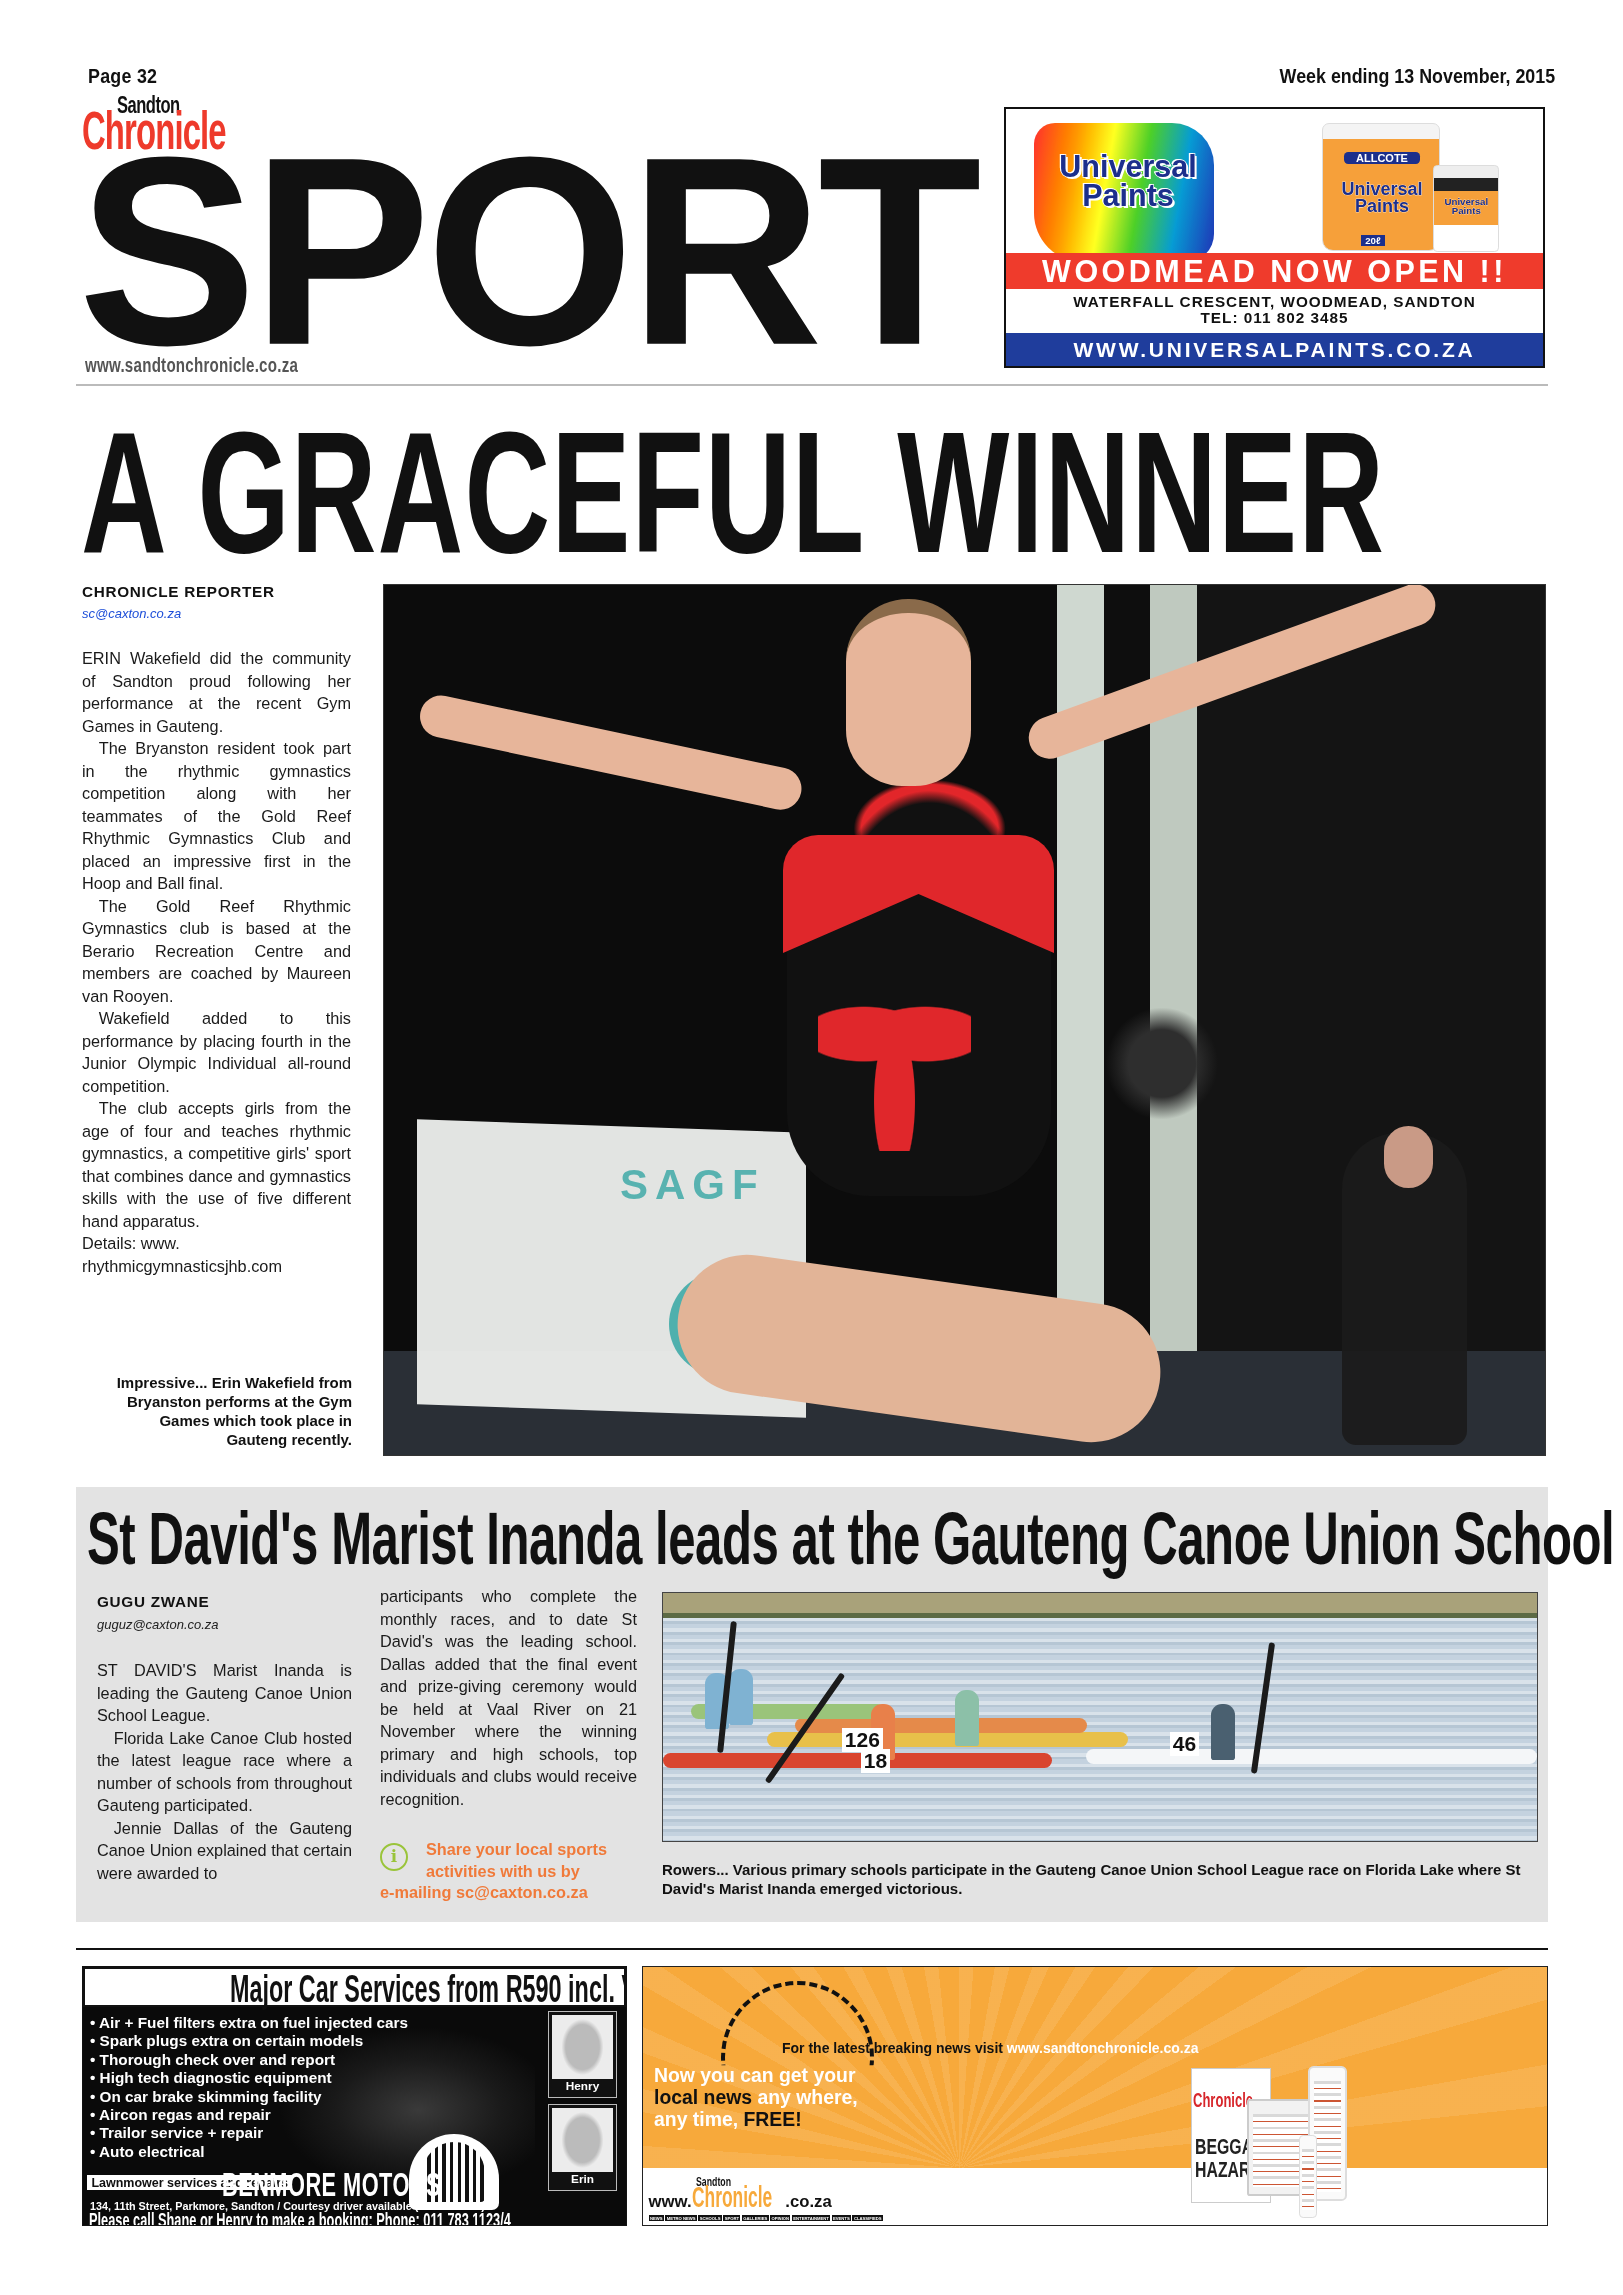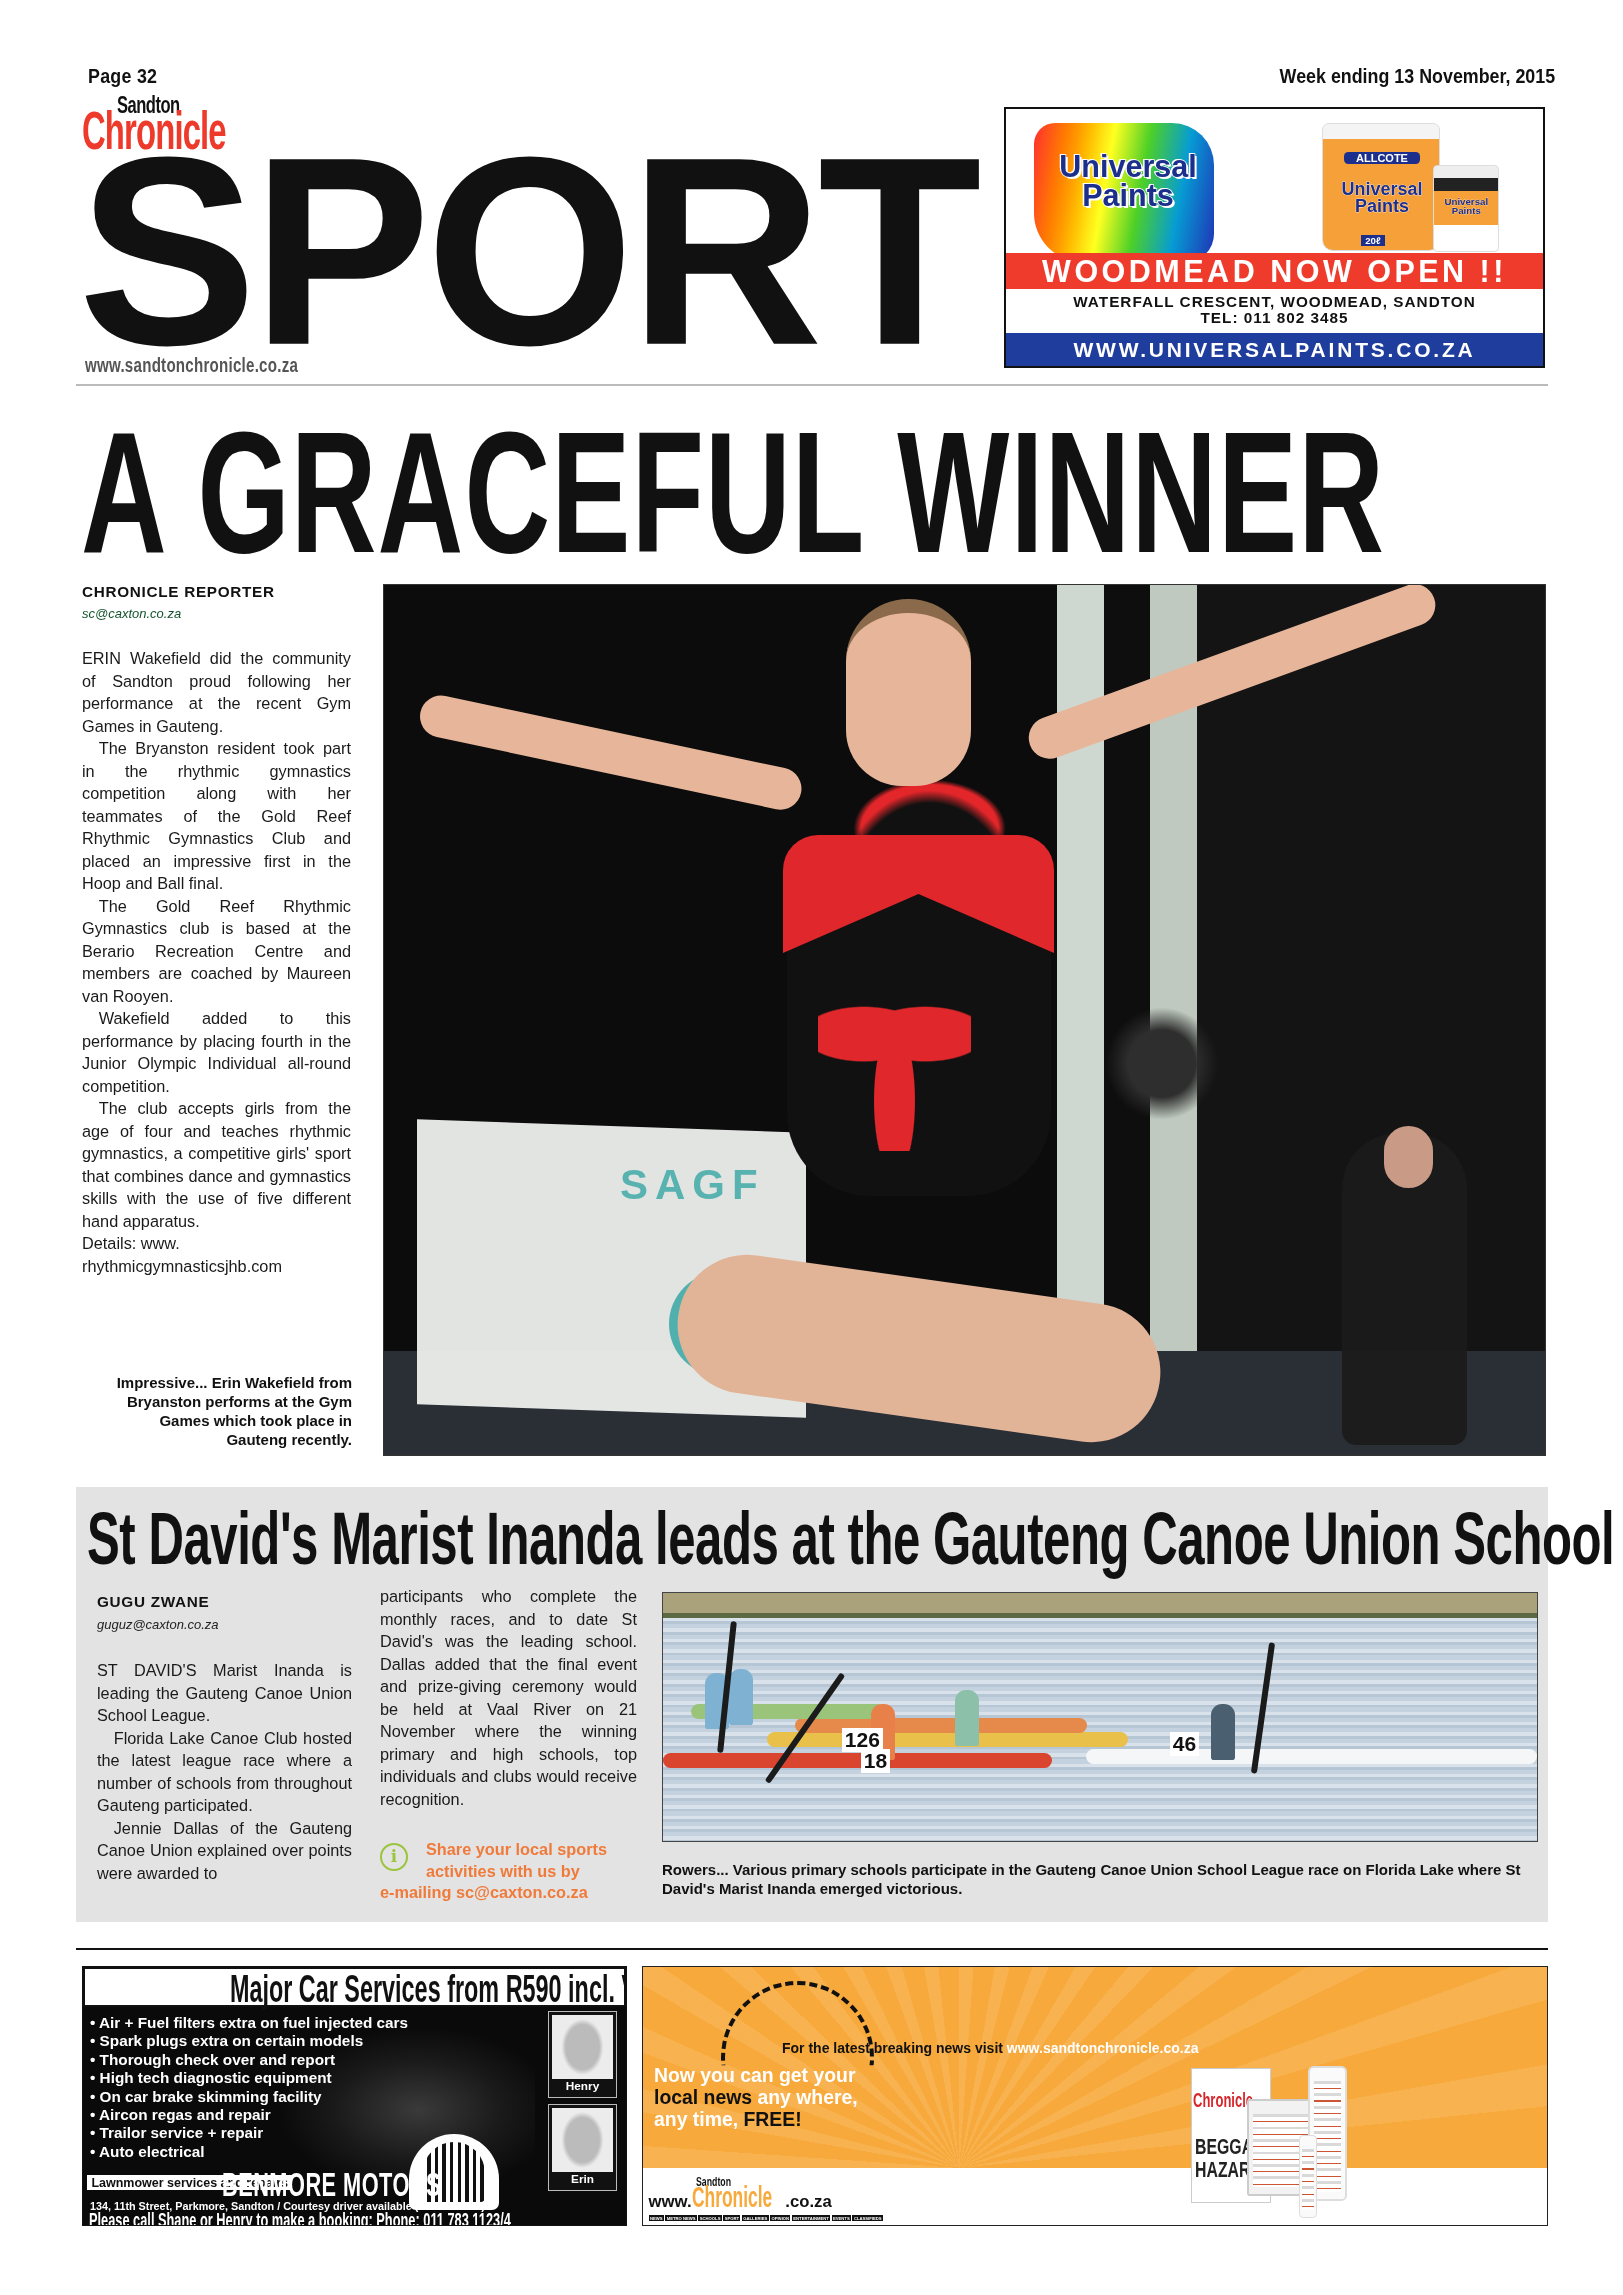--- a/index.html
+++ b/index.html
@@ -33,21 +33,21 @@
   .tin-small-label { position: absolute; left: 2.8px; top: 31px; width: 59px; text-align: center; color: #1c2f8c; font-weight: bold; font-size: 9.7px; line-height: 0.95; -webkit-text-stroke: 0.3px #fff; paint-order: stroke; }
   .paint-banner { position: absolute; left: 0; top: 144px; width: 100%; height: 36px; background: #ef3b2c; color: #fff; font-weight: bold; font-size: 30.5px; text-align: center; line-height: 36px; letter-spacing: 3.5px; transform-origin: center; }
   .paint-addr { position: absolute; left: 0; top: 185px; width: 100%; text-align: center; font-weight: bold; font-size: 15.3px; letter-spacing: 1px; line-height: 1.05; }
   .paint-url-bar { position: absolute; left: 0; bottom: 0; width: 100%; height: 33px; background: #1f3d9c; color: #fff; text-align: center; font-weight: bold; font-size: 21px; line-height: 33px; letter-spacing: 2.8px; }
 
   
   .headline { left: 81px; top: 406px; width: 1472px; font-size: 165px; font-weight: bold; line-height: 1; white-space: nowrap; transform: scaleX(0.72) scaleY(1.05); transform-origin: left top; letter-spacing: 1.4px; }
 
   
   .byline-name { left: 82px; top: 583px; font-size: 15.3px; font-weight: 900; letter-spacing: 0.7px; }
-  .byline-email { left: 82px; top: 606px; font-size: 13px; font-style: italic; color: #14532d; text-align: center; }
+  .byline-email { left: 82px; top: 606px; font-size: 13px; font-style: italic; color: #1d4ed8; text-align: center; }
   .body-col { position: absolute; font-size: 16.3px; line-height: 22.5px; text-align: justify; color: #1a1a1a; }
   .body-col p { text-indent: 16.7px; }
   .body-col p.first { text-indent: 0; }
   .article-col { left: 82px; top: 647px; width: 269px; }
 
   .caption-main { left: 104px; top: 1373px; width: 248px; text-align: right; font-size: 15px; font-weight: bold; line-height: 19px; }
 
   
   .photo-gym { left: 383px; top: 584px; width: 1163px; height: 872px; border: 1.4px solid #333;
     background:
@@ -209,21 +209,21 @@
 </div>
 
 <div class="abs canoe-box"></div>
 <h2 class="abs canoe-headline">St David's Marist Inanda leads at the Gauteng Canoe Union School League</h2>
 <div class="abs byline2-name">GUGU ZWANE</div>
 <div class="abs byline2-email">guguz@caxton.co.za</div>
 
 <div class="body-col canoe-col1">
   <p class="first">ST DAVID'S Marist Inanda is leading the Gauteng Canoe Union School League.</p>
   <p>Florida Lake Canoe Club hosted the latest league race where a number of schools from throughout Gauteng participated.</p>
-  <p>Jennie Dallas of the Gauteng Canoe Union explained over points were awarded to</p>
+  <p>Jennie Dallas of the Gauteng Canoe Union explained that certain were awarded to</p>
 </div>
 <div class="body-col canoe-col2">
   <p class="first">participants who complete the monthly races, and to date St David's was the leading school. Dallas added that the final event and prize-giving ceremony would be held at Vaal River on 21 November where the winning primary and high schools, top individuals and clubs would receive recognition.</p>
 </div>
 
 <div class="abs share-box">
   <div class="info-icon">i</div>
   <div class="share-line1">Share your local sports</div>
   <div class="share-line2">activities with us by</div>
   <div class="share-line3">e-mailing sc@caxton.co.za</div>

